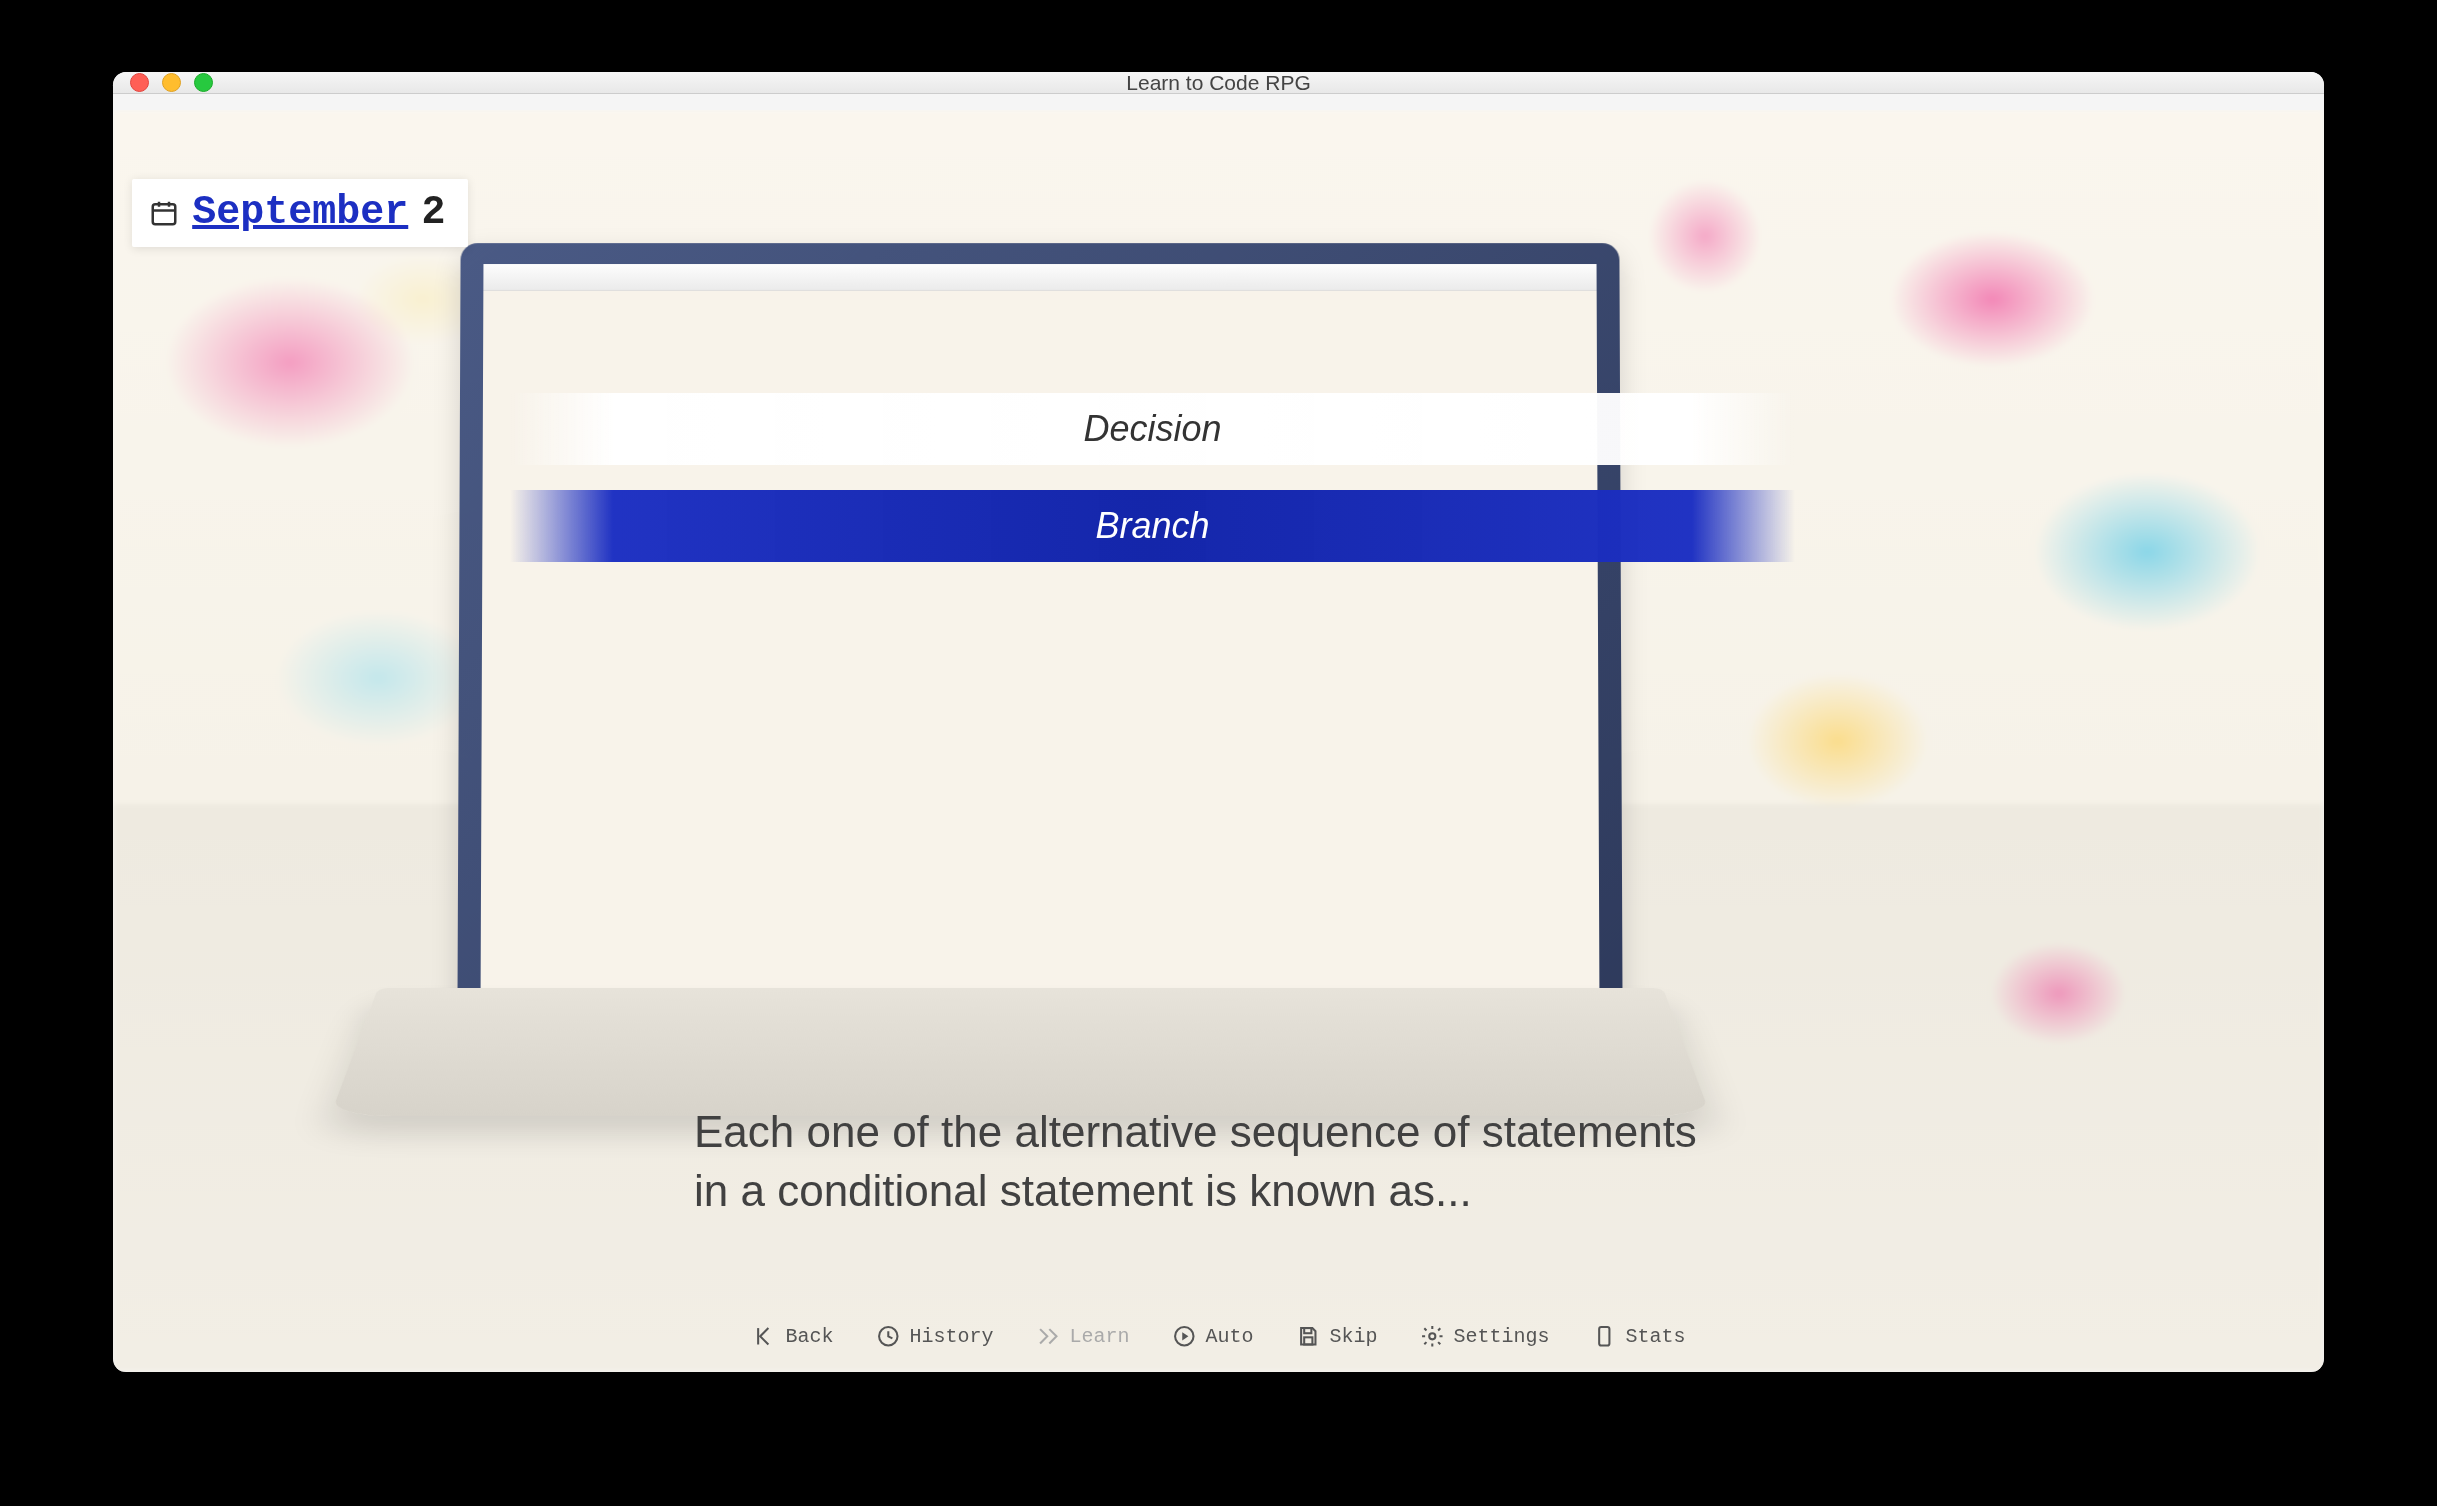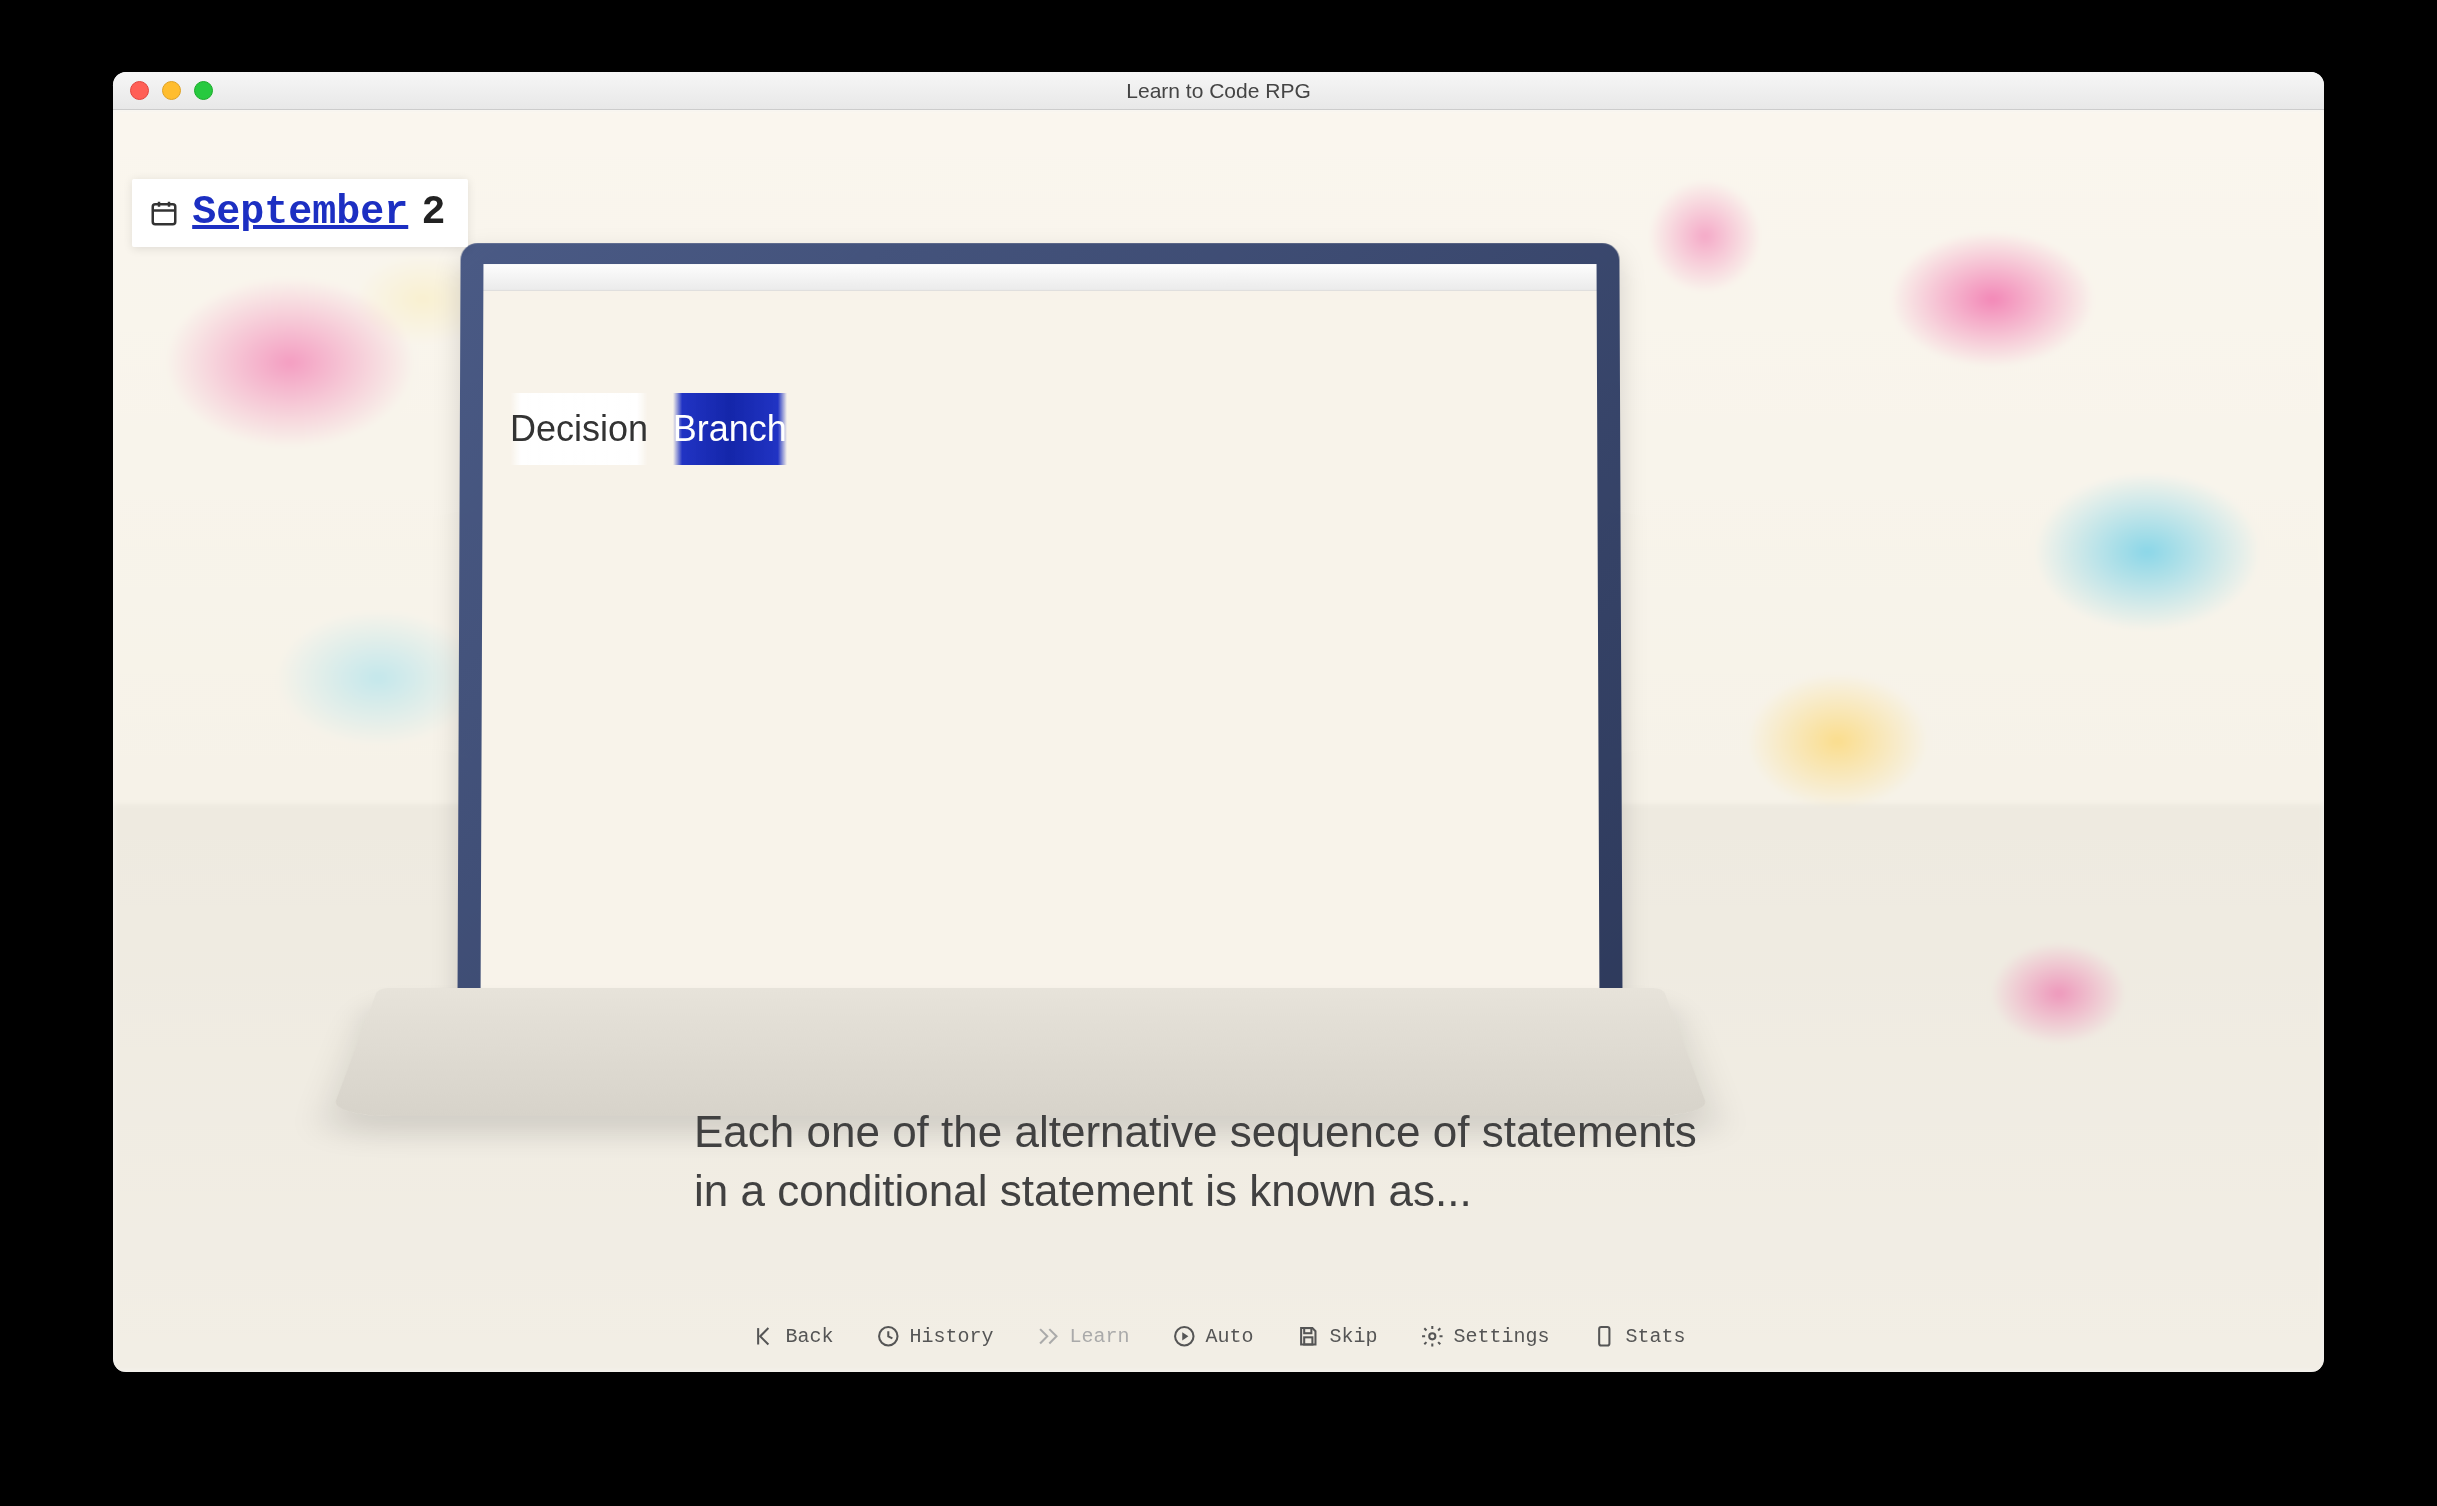--- a/index.html
+++ b/index.html
@@ -15,21 +15,21 @@
       left: 113px;
       top: 72px;
       width: 2211px;
       height: 1300px;
       background: #f5f5f5;
       border-radius: 13.2px;
       overflow: hidden;
       box-shadow: 0 19px 57px rgba(0,0,0,0.5);
     }
     .titlebar {
-      height: 38px;
+      height: 22px;
       background: linear-gradient(#f6f6f6, #e8e8e8);
       border-bottom: 0.9px solid #ccc;
       display: flex;
       align-items: center;
       position: relative;
     }
     .traffic-lights {
       position: absolute;
       left: 17px;
       display: flex;
@@ -149,22 +149,23 @@
       font-size: 40px;
       font-weight: bold;
       color: #222;
     }
     .choices {
       position: absolute;
       top: 283px;
       left: 397px;
       width: 1285px;
       display: flex;
-      flex-direction: row;
+      flex-direction: column;
       gap: 24.6px;
+      font-style: italic;
     }
     .choice {
       height: 72px;
       display: flex;
       align-items: center;
       justify-content: center;
       font-size: 36px;
       color: #333;
       background: linear-gradient(90deg, rgba(255,255,255,0) 0%, rgba(255,255,255,0.96) 8%, rgba(255,255,255,0.98) 50%, rgba(255,255,255,0.96) 92%, rgba(255,255,255,0) 100%);
       cursor: pointer;

